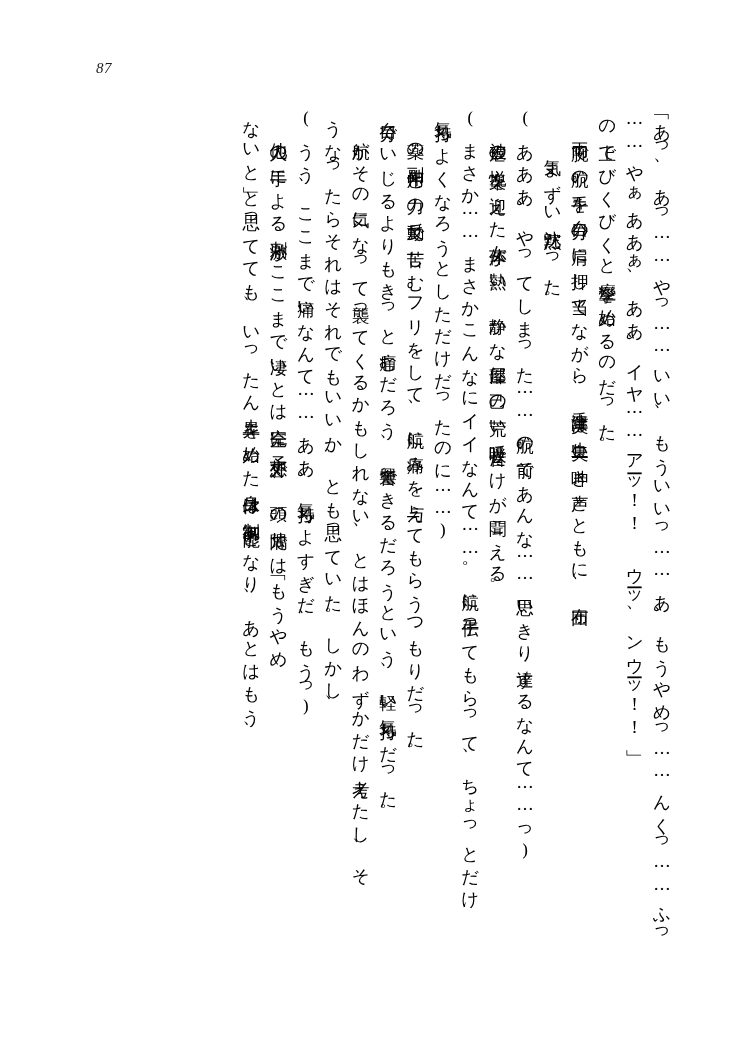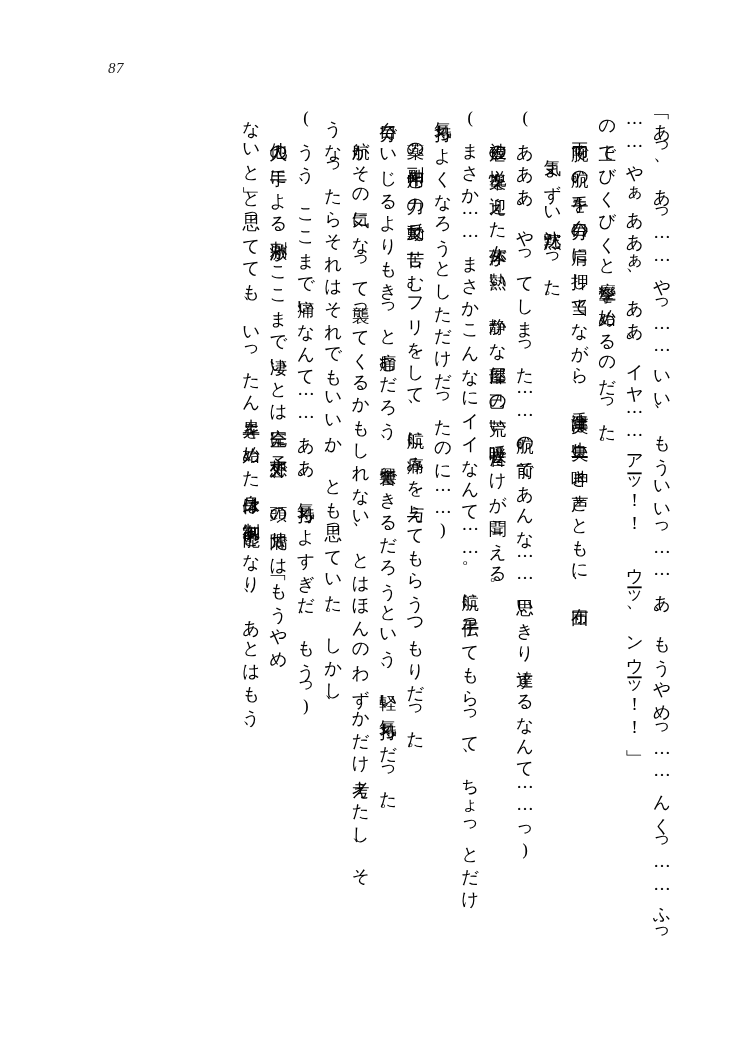--- a/index.html
+++ b/index.html
@@ -14,21 +14,21 @@
     position: relative;
     width: 736px;
     height: 1038px;
     background: #ffffff;
     overflow: hidden;
   }
   
   #page-number {
     position: absolute;
     top: 60px;
-    left: 108px;
+    left: 96px;
     font-size: 15px;
     font-style: italic;
     color: #1a1a1a;
     letter-spacing: 0.5px;
   }
   
   #body-text {
     position: absolute;
     top: 108px;
     left: 66px;

